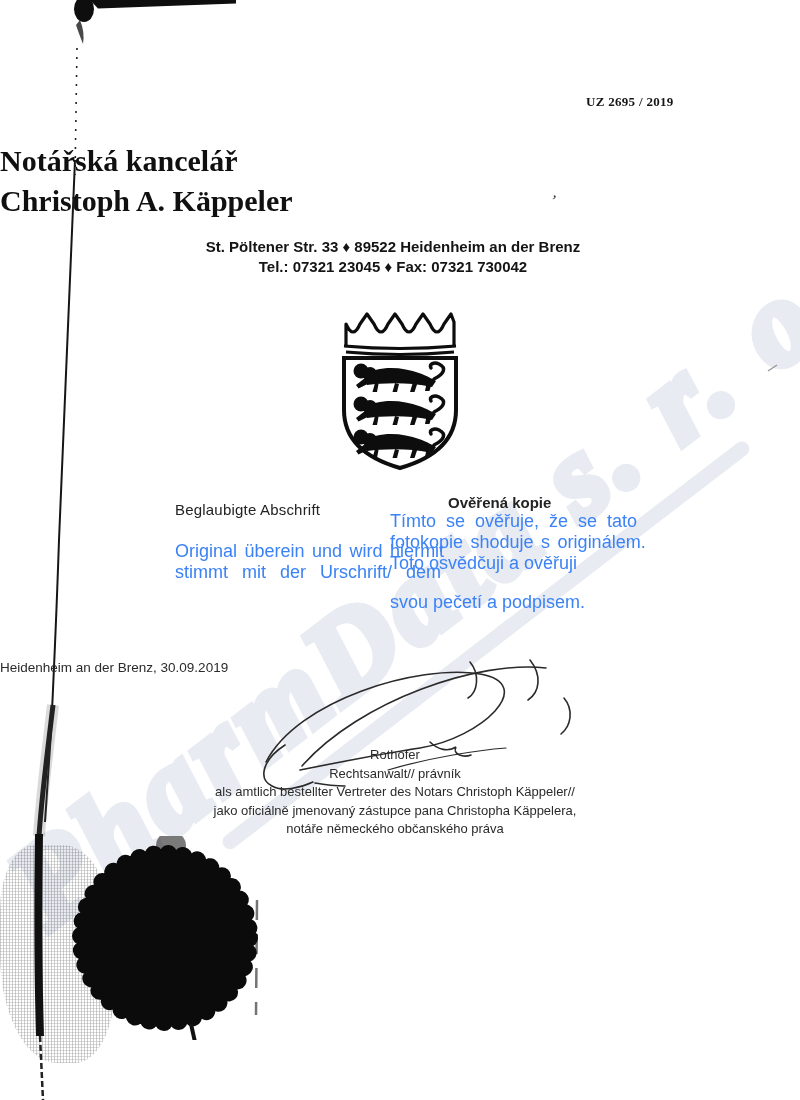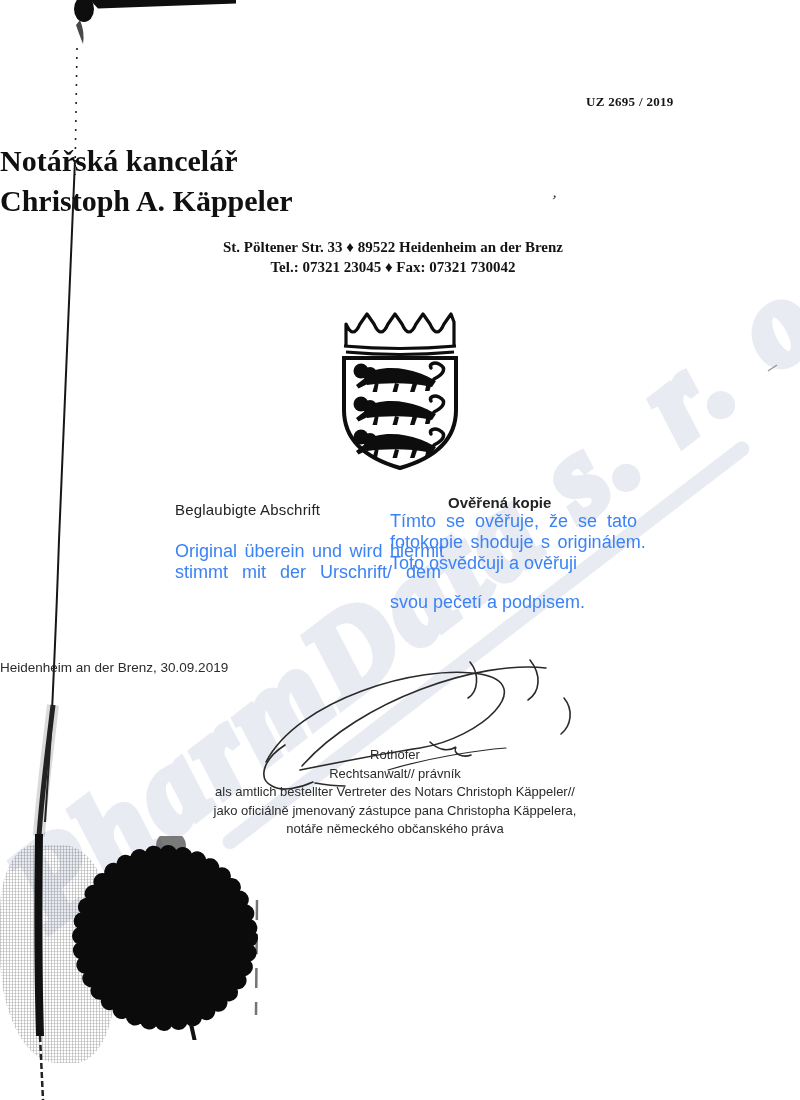--- a/index.html
+++ b/index.html
@@ -34,21 +34,21 @@
     font-family:"Liberation Serif", serif; font-weight:bold; font-size:30px;
     line-height:40px; color:#101010;
   }
   .stray-mark {
     position:absolute; left:551px; top:192px; z-index:2;
     font-family:"Liberation Serif", serif; font-size:16px; color:#333;
     transform:rotate(12deg);
   }
   .addr {
     position:absolute; left:0; top:237px; width:786px; z-index:2; text-align:center;
-    font-family:Liberation Serif, serif; font-weight:bold; font-size:15px;
+    font-family:Liberation Sans, sans-serif; font-weight:bold; font-size:15px;
     line-height:20px; color:#141414;
   }
   
   .arms { position:absolute; left:320px; top:302px; z-index:2; }
   
   .col { position:absolute; z-index:2; }
   .col1 { left:175px; top:501px; width:206px; }
   .col2 { left:390px; top:494px; width:190px; }
   .col-head { font-size:15px; color:#232323; }
   .col1 .col-head { margin-bottom:23px; letter-spacing:.2px; }

